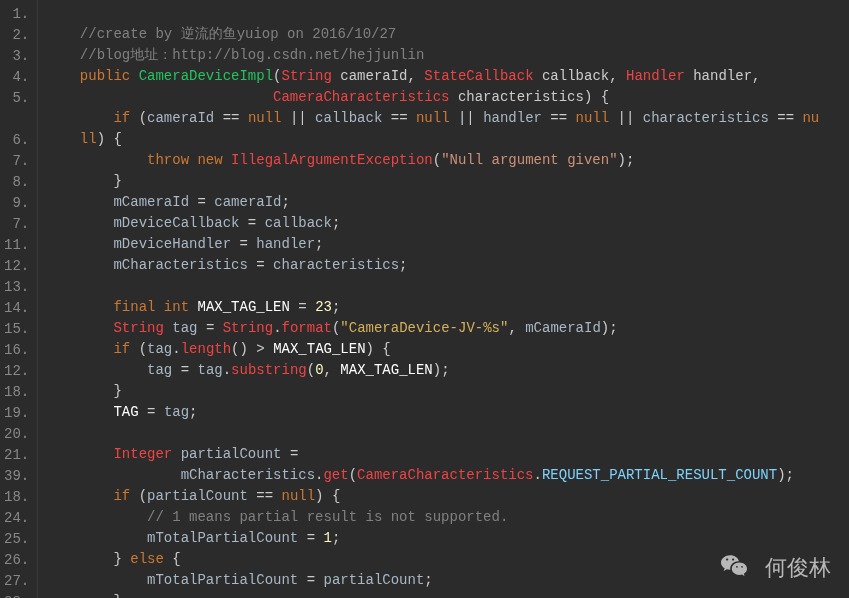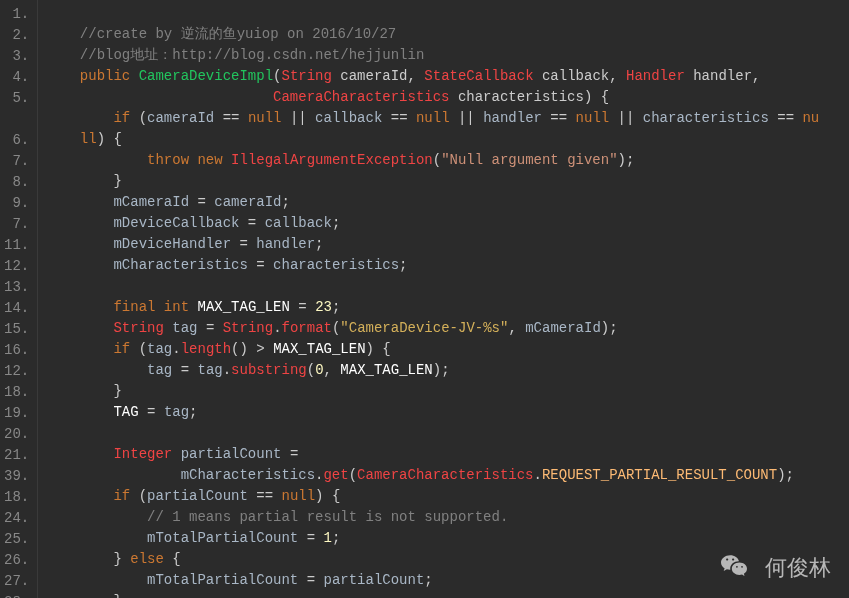--- a/index.html
+++ b/index.html
@@ -39,21 +39,21 @@
 .classname { color: #ef4444; }
 .ident { color: #a9b7c6; }
 .param { color: #cccccc; }
 .stringalt { color: #ce9178; }
 .stringyel { color: #d4b05a; }
 .number { color: #fef9c3; }
 .op { color: #cccccc; }
 .method { color: #ef4444; }
 .methodgreen { color: #22c55e; }
 .field { color: #a9b7c6; }
-.constblue { color: #fdba74; }
+.constblue { color: #7dd3fc; }
 .white { color: #ffffff; }
 .paren { color: #cccccc; }
 .watermark {
   position: absolute;
   bottom: 18px;
   right: 18px;
   color: #d0d0d0;
   font-size: 22px;
   font-family: sans-serif;
   display: flex;

